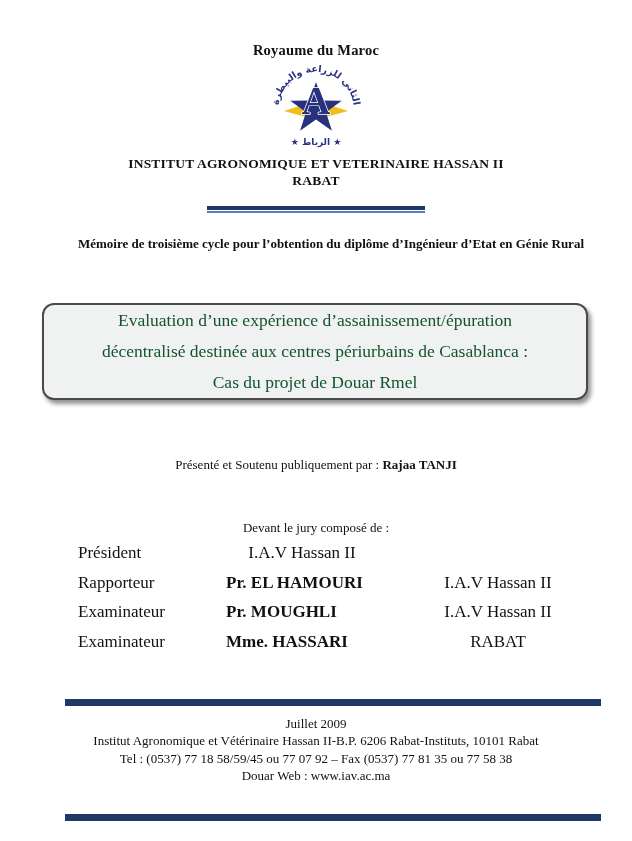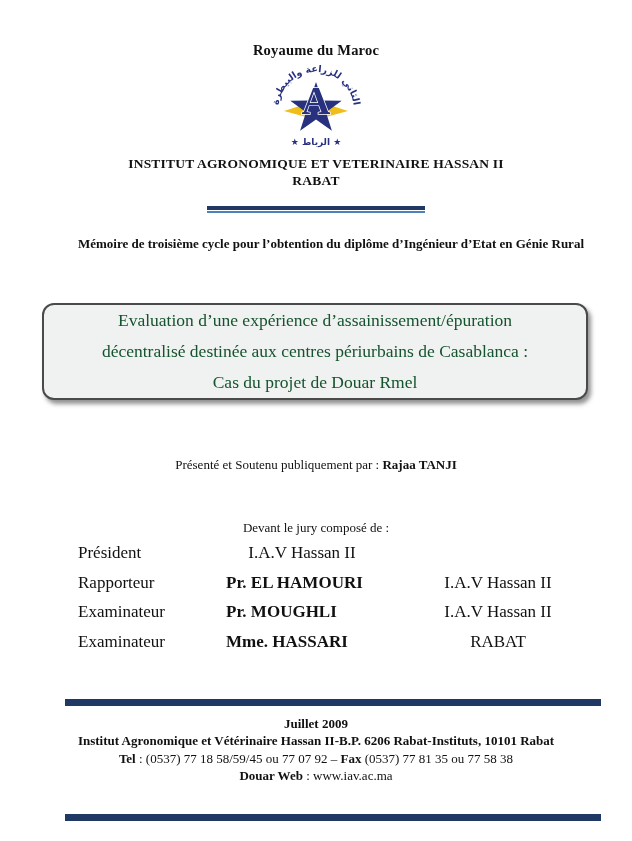--- a/index.html
+++ b/index.html
@@ -36,21 +36,21 @@
   .jury-head{top:520px;font-size:13px;}
   .jury{top:543px;left:78px;width:500px;font-size:17px;}
   .jury-row{display:flex;align-items:baseline;height:29.5px;}
   .jury-role{width:148px;}
   .jury-name{width:196px;font-weight:bold;}
   .jury-affil{width:152px;text-align:center;}
   .bar{background:#1F3864;height:7px;left:65px;width:536px;}
   .bar-top{top:699px;}
   .bar-bottom{top:814px;}
   .footer{top:715px;left:20px;width:592px;text-align:center;font-size:13px;line-height:17.3px;}
-  .footer .bold{font-weight:bold;}
+  .footer .bold{font-weight:normal;}
   .logo-svg{width:96px;height:90px;display:block;}
 </style>
 </head>
 <body>
 
 <div class="page">
 
   <div class="abs center kingdom">Royaume du Maroc</div>
 
   <div class="abs logo-wrap">

